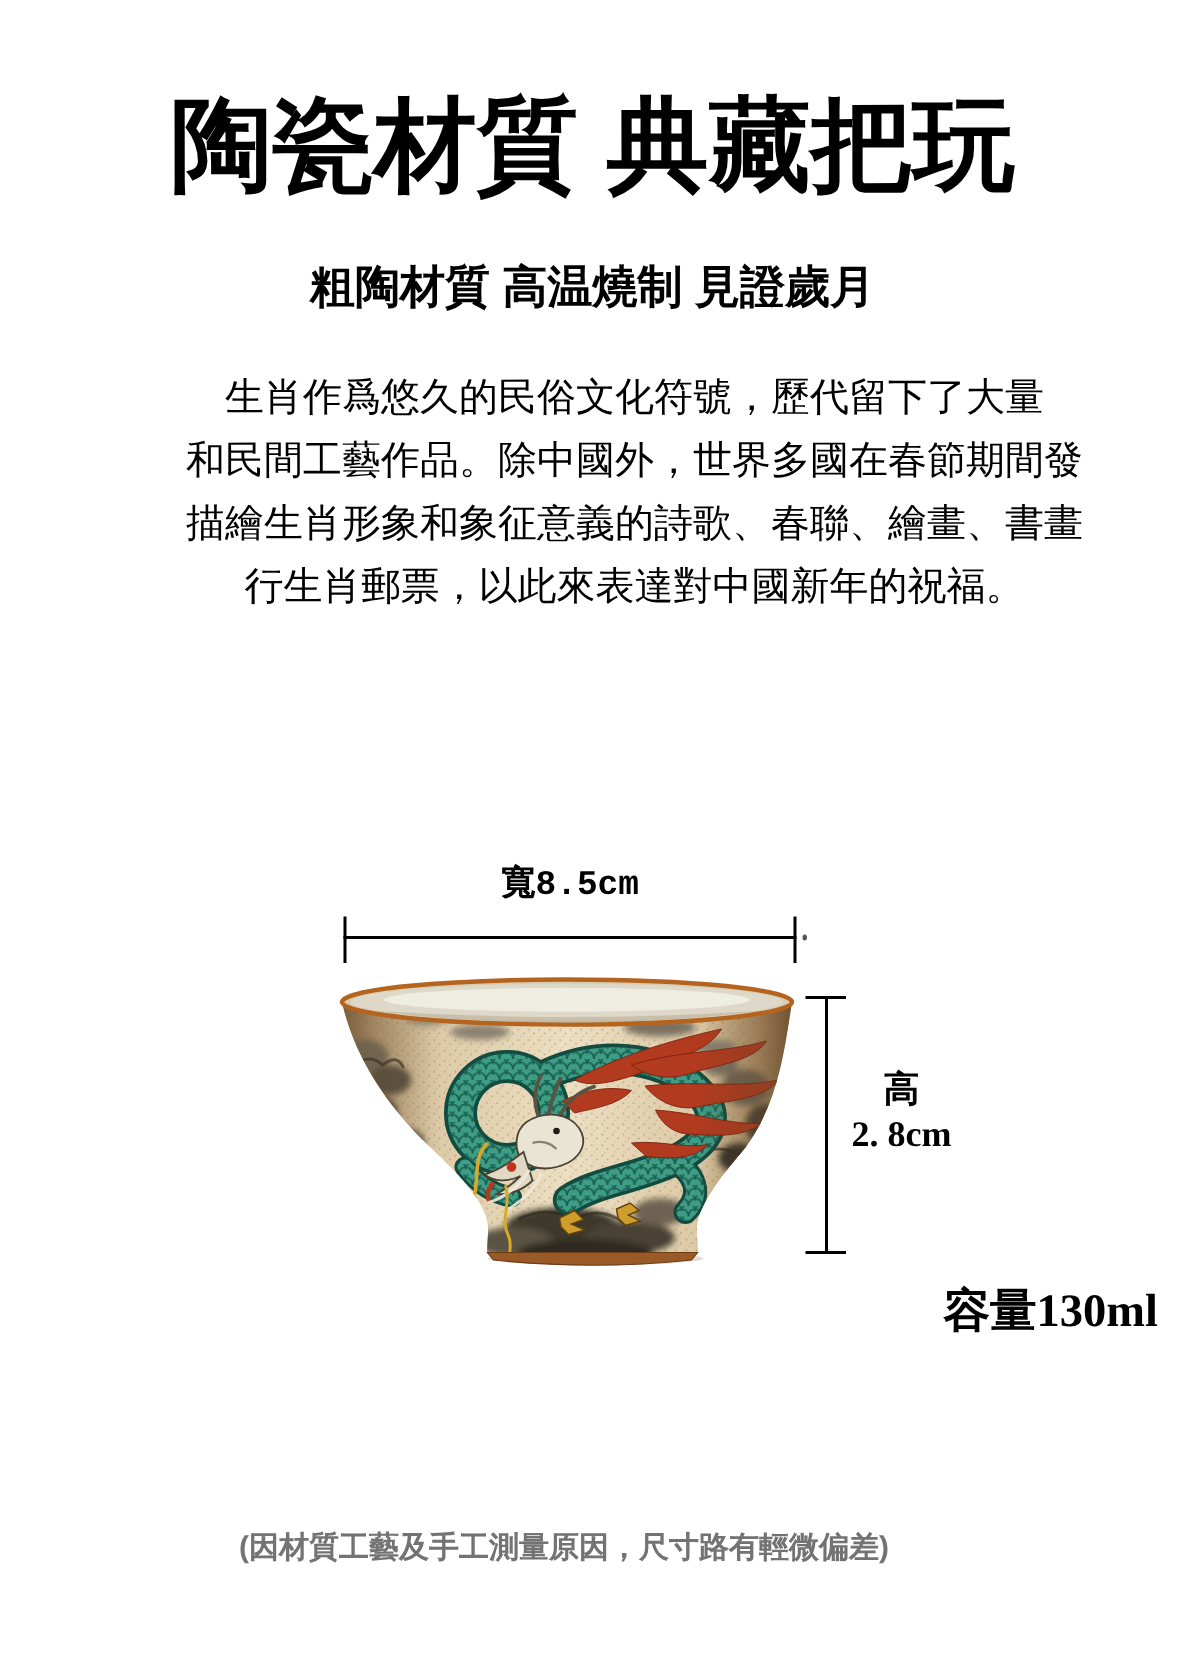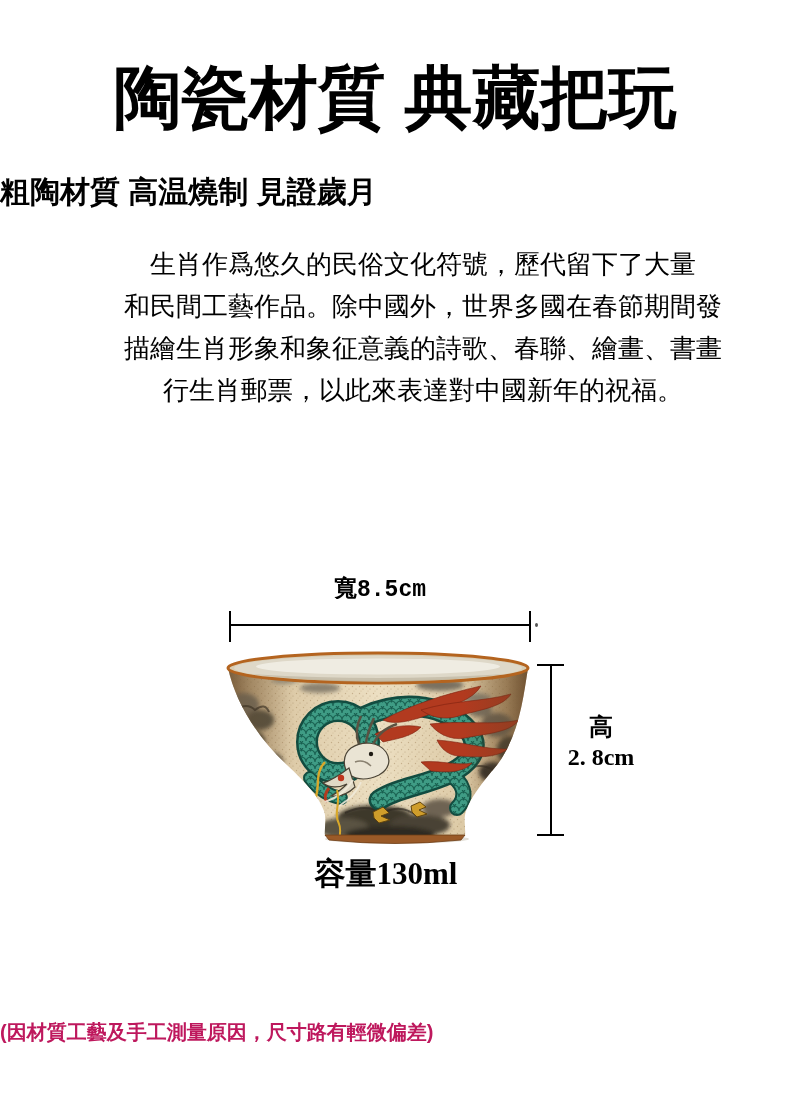--- a/index.html
+++ b/index.html
@@ -13,20 +13,21 @@
   }
   .title {
     position: absolute; top: 58px; left: 0; width: 790px;
     text-align: center;
     font-family: "Liberation Sans", sans-serif;
     font-weight: 900; font-size: 68px; line-height: 1.15;
     letter-spacing: 0px; color: #000;
   }
   .subtitle {
     position: absolute; top: 174px; left: 0; width: 790px;
+    text-align: center;
     font-family: "Liberation Sans", sans-serif;
     font-weight: bold; font-size: 30px; line-height: 1.2; color: #000;
   }
   .desc {
     position: absolute; top: 244px; left: 0; width: 790px;
     text-align: center;
     font-family: "Liberation Serif", serif;
     font-size: 26px; line-height: 42px; color: #000; margin-left: 28px;
   }
   .desc div { white-space: nowrap; }
@@ -47,29 +48,29 @@
   .dim-v .tick-t { position: absolute; left: 0; top: 0; width: 27px; height: 2px; background: #000; }
   .dim-v .tick-b { position: absolute; left: 0; bottom: 0; width: 27px; height: 2px; background: #000; }
   .dim-height-label {
     position: absolute; left: 556px; top: 712px; width: 90px;
     text-align: center;
     font-family: "Liberation Serif", serif;
     font-weight: bold; font-size: 24px; line-height: 30px; color: #000;
   }
   .capacity {
     position: absolute; top: 855px; left: 0; width: 772px;
-    text-align: center;
+    text-align: right;
     font-family: "Liberation Serif", serif;
     font-weight: bold; font-size: 31px; line-height: 1.2; color: #000;
   }
   .footnote {
     position: absolute; top: 1019px; left: 0; width: 752px;
-    text-align: left;
+    text-align: center;
     font-family: "Liberation Sans", sans-serif;
-    font-weight: bold; font-size: 20px; line-height: 1.3; color: #be185d;
+    font-weight: bold; font-size: 20px; line-height: 1.3; color: #737373;
   }
 </style>
 </head>
 <body>
 
 <div class="page">
 
   <div class="title">陶瓷材質 典藏把玩</div>
 
   <div class="subtitle">粗陶材質 高温燒制 見證歲月</div>

